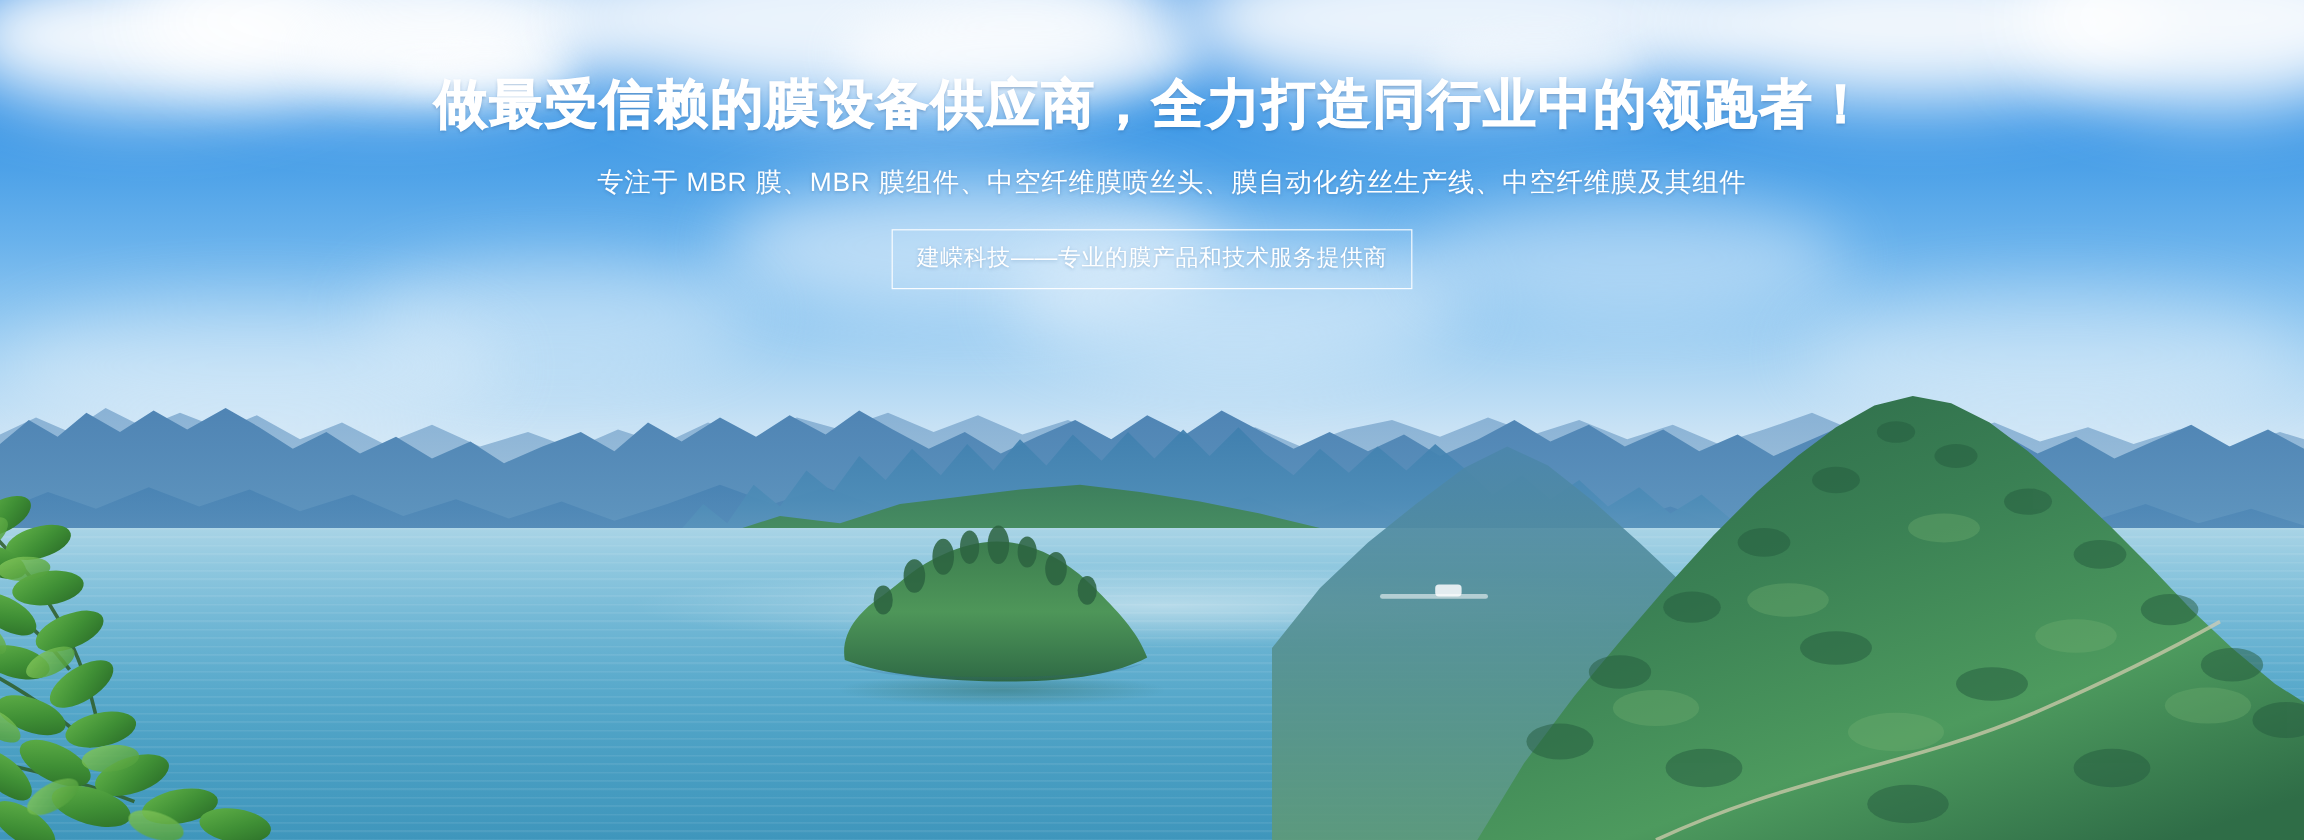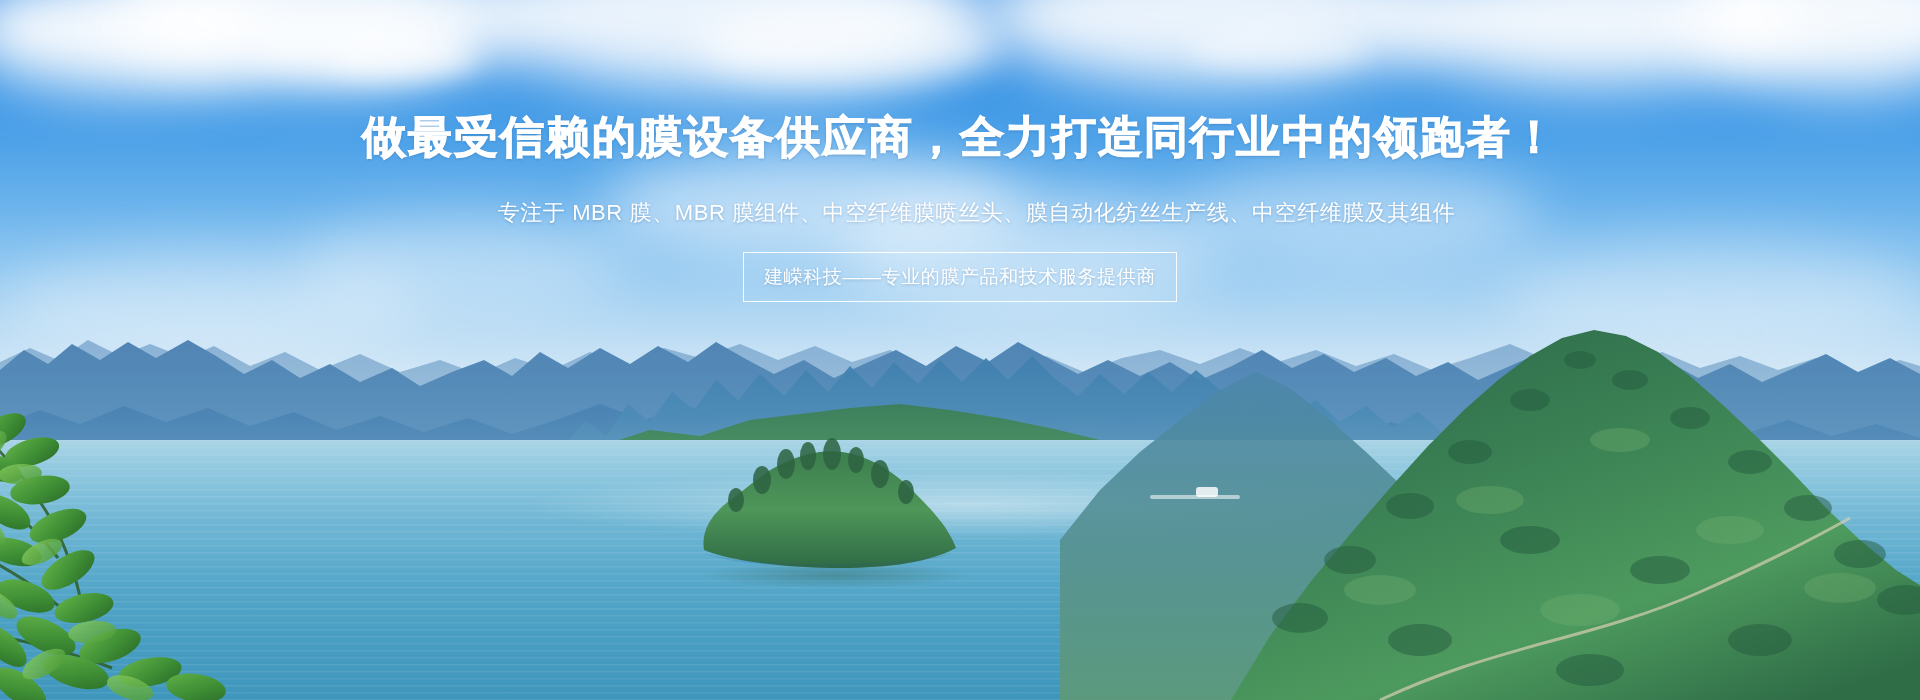--- a/index.html
+++ b/index.html
@@ -38,22 +38,22 @@
   .layer{position:absolute;left:0;width:1920px;}
 
   
   .hero-text{
     position:absolute;left:0;top:0;width:1920px;
     text-align:center;
     z-index:40;
     pointer-events:none;
   }
   .headline{
-    margin:12px;
-    padding-top:98px;
+    margin:0;
+    padding-top:61px;
     color:#ffffff;
     font-size:44px;
     line-height:54px;
     font-weight:bold;
     letter-spacing:2px;
     font-family:"DejaVu Sans","Liberation Sans",sans-serif;
     text-shadow:0 1px 3px rgba(20,70,130,.35);
     -webkit-text-stroke:1.1px #ffffff;
   }
   .subline{

